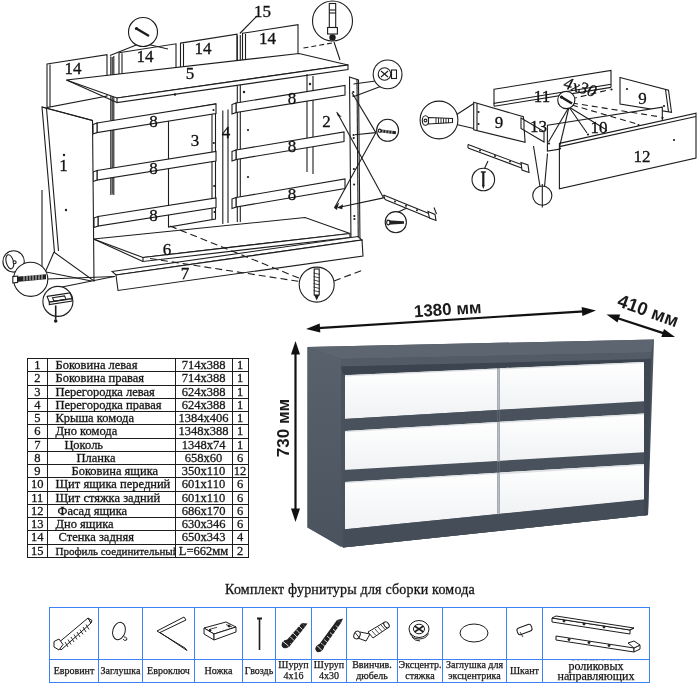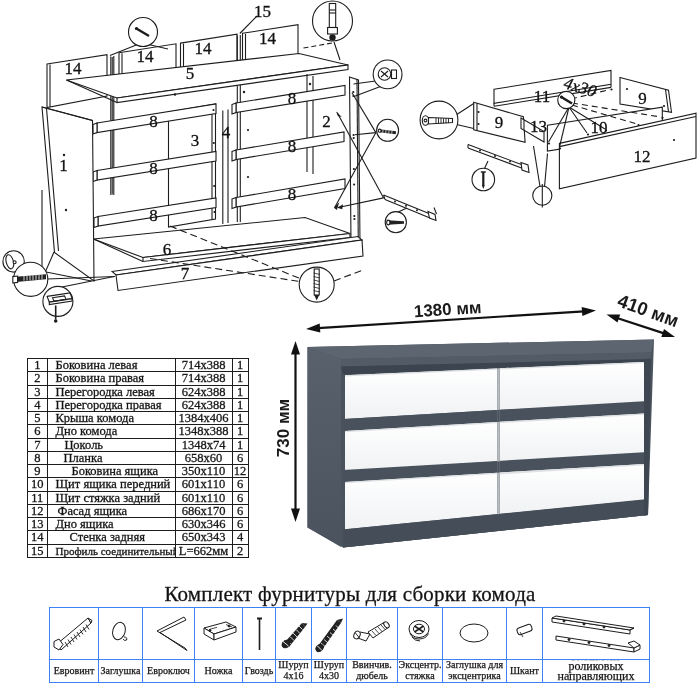--- a/index.html
+++ b/index.html
@@ -11,21 +11,21 @@
   #parts{position:absolute;left:27px;top:358px;border-collapse:collapse;
          font-family:"Liberation Serif",serif;table-layout:fixed;width:213px;}
   #parts td{border:1px solid #1c1c1c;padding:0;font-size:12.5px;line-height:12.2px;-webkit-text-stroke:0.3px #222;
             height:12.25px;white-space:nowrap;overflow:hidden;color:#111;}
   #parts td.n{width:18.5px;text-align:center;}
   #parts td.nm{width:119px;padding-left:8px;}
   #parts td.sz{width:56px;text-align:center;}
   #parts td.q{width:15px;text-align:center;}
   
   #hwtitle{position:absolute;left:0;top:582px;width:700px;text-align:center;
-           font-size:21px;color:#111;font-family:"Liberation Serif",serif;-webkit-text-stroke:0.3px #222;letter-spacing:0.2px;}
+           font-size:14px;color:#111;font-family:"Liberation Serif",serif;-webkit-text-stroke:0.3px #222;letter-spacing:0.2px;}
   #hw{position:absolute;left:49px;top:607px;border-collapse:collapse;
       font-family:"Liberation Serif",serif;table-layout:fixed;}
   #hw td{border:1px solid #3b82f6;padding:0;text-align:center;vertical-align:middle;color:#111;-webkit-text-stroke:0.25px #222;}
   #hw td svg{display:block;margin:0 auto;}
   #hw tr.ic td{height:51px;}
   #hw tr.nm td{height:22px;font-size:10px;line-height:10.6px;}
   #hw tr.nm td div{height:22px;overflow:hidden;display:flex;flex-direction:column;align-items:center;justify-content:center;}
   #hw tr.q td{height:16px;font-size:15px;line-height:16px;}
 </style>
 </head>
@@ -446,21 +446,21 @@
           <td class="q">1</td>
         </tr>
 <tr>
           <td class="n">7</td>
           <td class="nm" style="padding-left:17px">Цоколь</td>
           <td class="sz">1348х74</td>
           <td class="q">1</td>
         </tr>
 <tr>
           <td class="n">8</td>
-          <td class="nm" style="padding-left:16px">Планка</td>
+          <td class="nm" style="padding-left:29px">Планка</td>
           <td class="sz">658х60</td>
           <td class="q">6</td>
         </tr>
 <tr>
           <td class="n">9</td>
           <td class="nm" style="padding-left:24px">Боковина ящика</td>
           <td class="sz">350х110</td>
           <td class="q">12</td>
         </tr>
 <tr>
@@ -482,21 +482,21 @@
           <td class="q">6</td>
         </tr>
 <tr>
           <td class="n">13</td>
           <td class="nm" style="">Дно ящика</td>
           <td class="sz">630х346</td>
           <td class="q">6</td>
         </tr>
 <tr>
           <td class="n">14</td>
-          <td class="nm" style="padding-left:22px">Стенка задняя</td>
+          <td class="nm" style="padding-left:11px">Стенка задняя</td>
           <td class="sz">650х343</td>
           <td class="q">4</td>
         </tr>
 <tr>
           <td class="n">15</td>
           <td class="nm" style="font-size:11px">Профиль соединительный</td>
           <td class="sz">L=662мм</td>
           <td class="q">2</td>
         </tr>
 </tbody>

